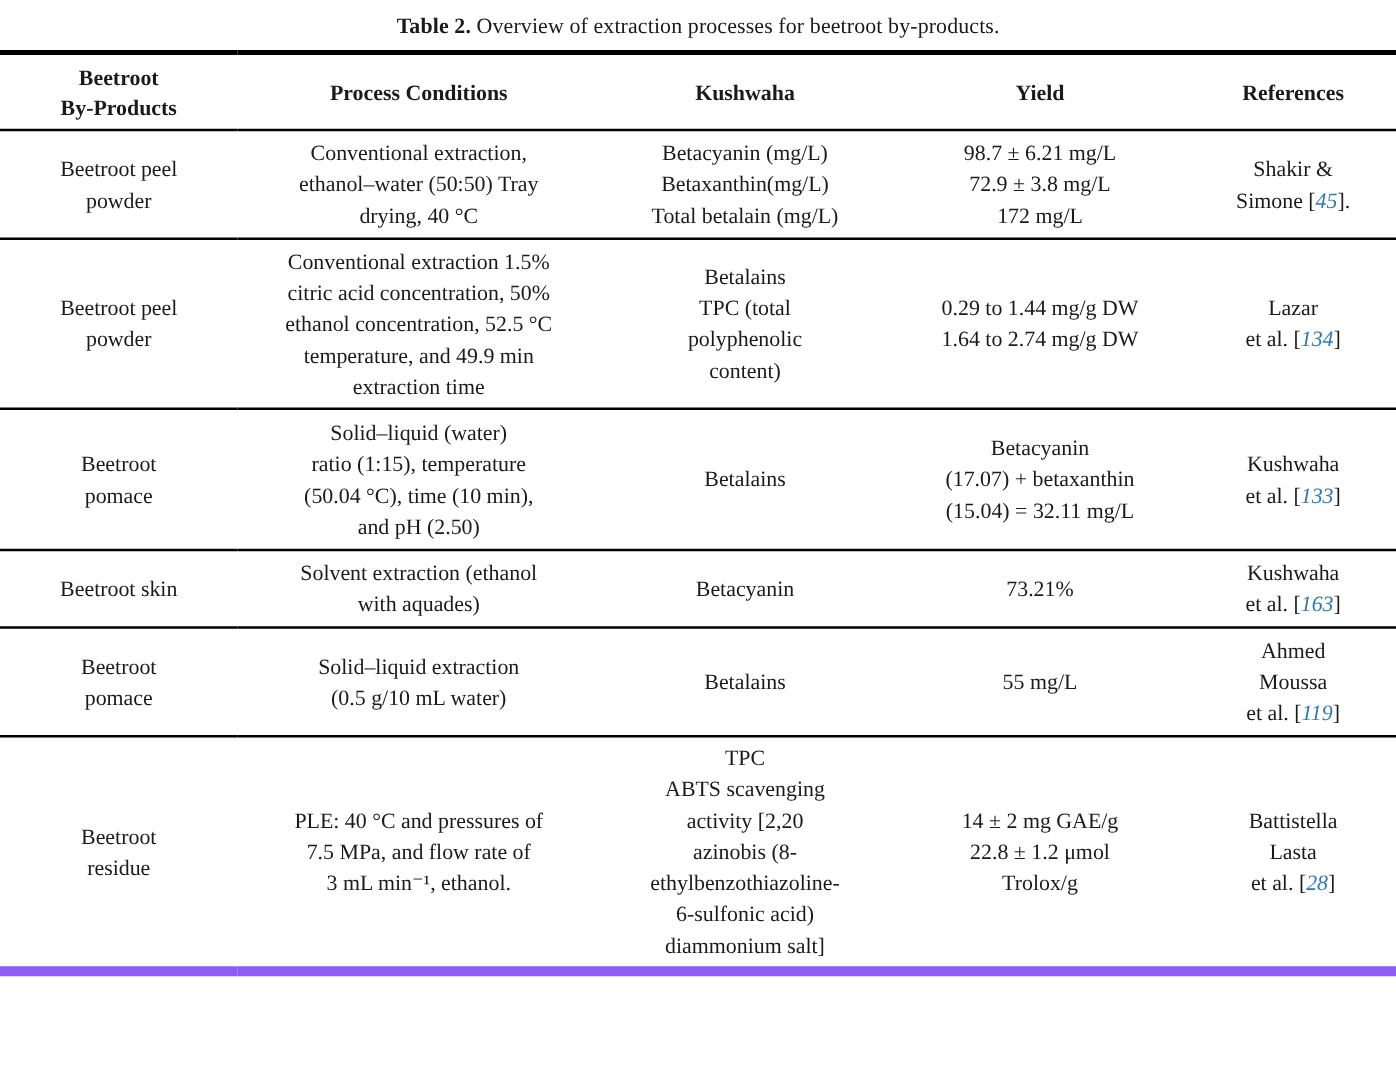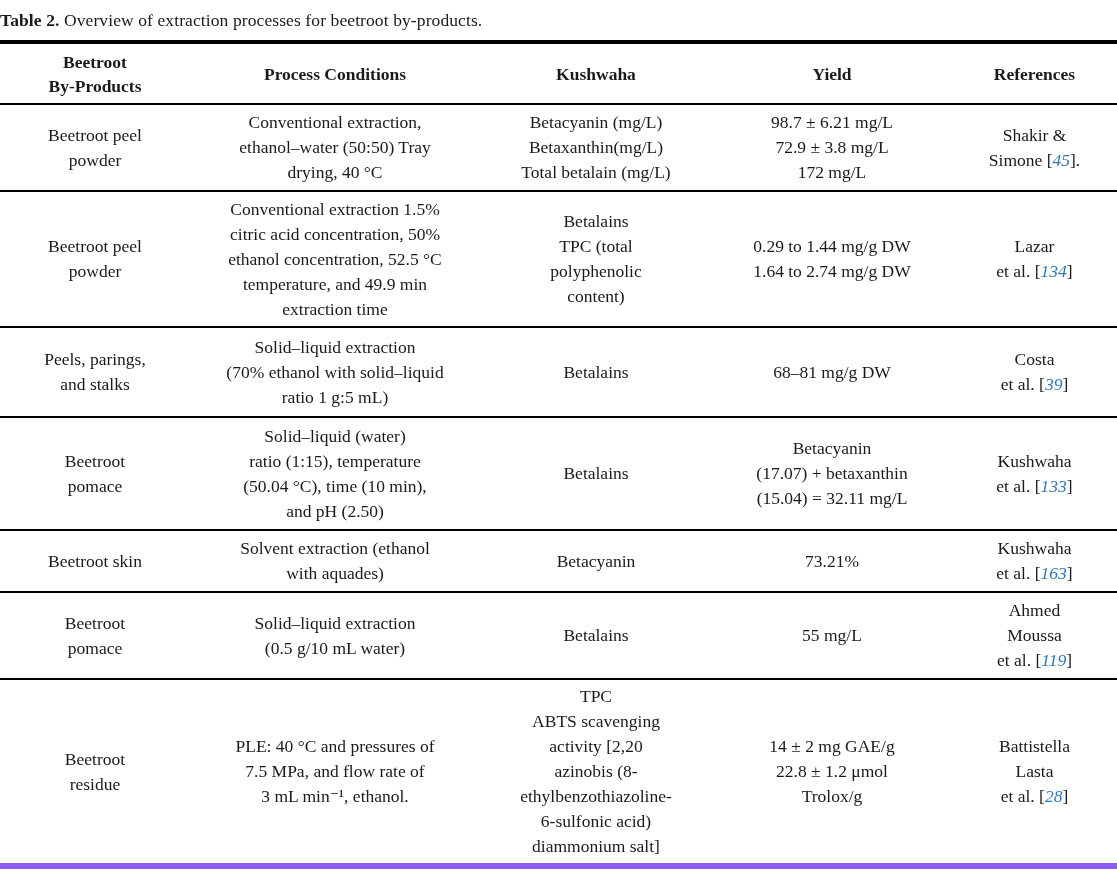--- a/index.html
+++ b/index.html
@@ -6,30 +6,31 @@
   body {
     width:1117px; height:873px;
     font-family:"Liberation Serif","DejaVu Serif",serif;
     color:#1a1a1a;
     -webkit-font-smoothing:antialiased;
   }
   .caption {
     box-sizing:border-box;
     height:40px;
     padding-top:10px;
+    text-align:center;
     font-size:17.5px;
     letter-spacing:0.1px;
   }
   .caption .cap-label { font-weight:bold; }
   table.extraction {
     width:1117px;
     border-collapse:collapse;
     table-layout:fixed;
     border-top:4px solid #000;
-    border-bottom:6px solid #8b5cf6;
+    border-bottom:8px solid #8b5cf6;
   }
   th, td {
     text-align:center;
     vertical-align:middle;
     font-size:17.5px;
     line-height:25px;
     white-space:pre-line;
     padding:4px 8px;
     box-sizing:border-box;
     overflow:hidden;
@@ -92,31 +93,20 @@
 extraction time</td>
       <td>Betalains
 TPC (total
 polyphenolic
 content)</td>
       <td>0.29 to 1.44 mg/g DW
 1.64 to 2.74 mg/g DW</td>
       <td><span>Lazar
 et al. [</span><span class="cite">134</span><span>]</span></td>
     </tr>
-    <tr style="height:90px">
-      <td>Peels, parings,
-and stalks</td>
-      <td>Solid–liquid extraction
-(70% ethanol with solid–liquid
-ratio 1 g:5 mL)</td>
-      <td>Betalains</td>
-      <td>68–81 mg/g DW</td>
-      <td><span>Costa
-et al. [</span><span class="cite">39</span><span>]</span></td>
-    </tr>
     <tr style="height:113px">
       <td>Beetroot
 pomace</td>
       <td>Solid–liquid (water)
 ratio (1:15), temperature
 (50.04 °C), time (10 min),
 and pH (2.50)</td>
       <td>Betalains</td>
       <td>Betacyanin
 (17.07) + betaxanthin

